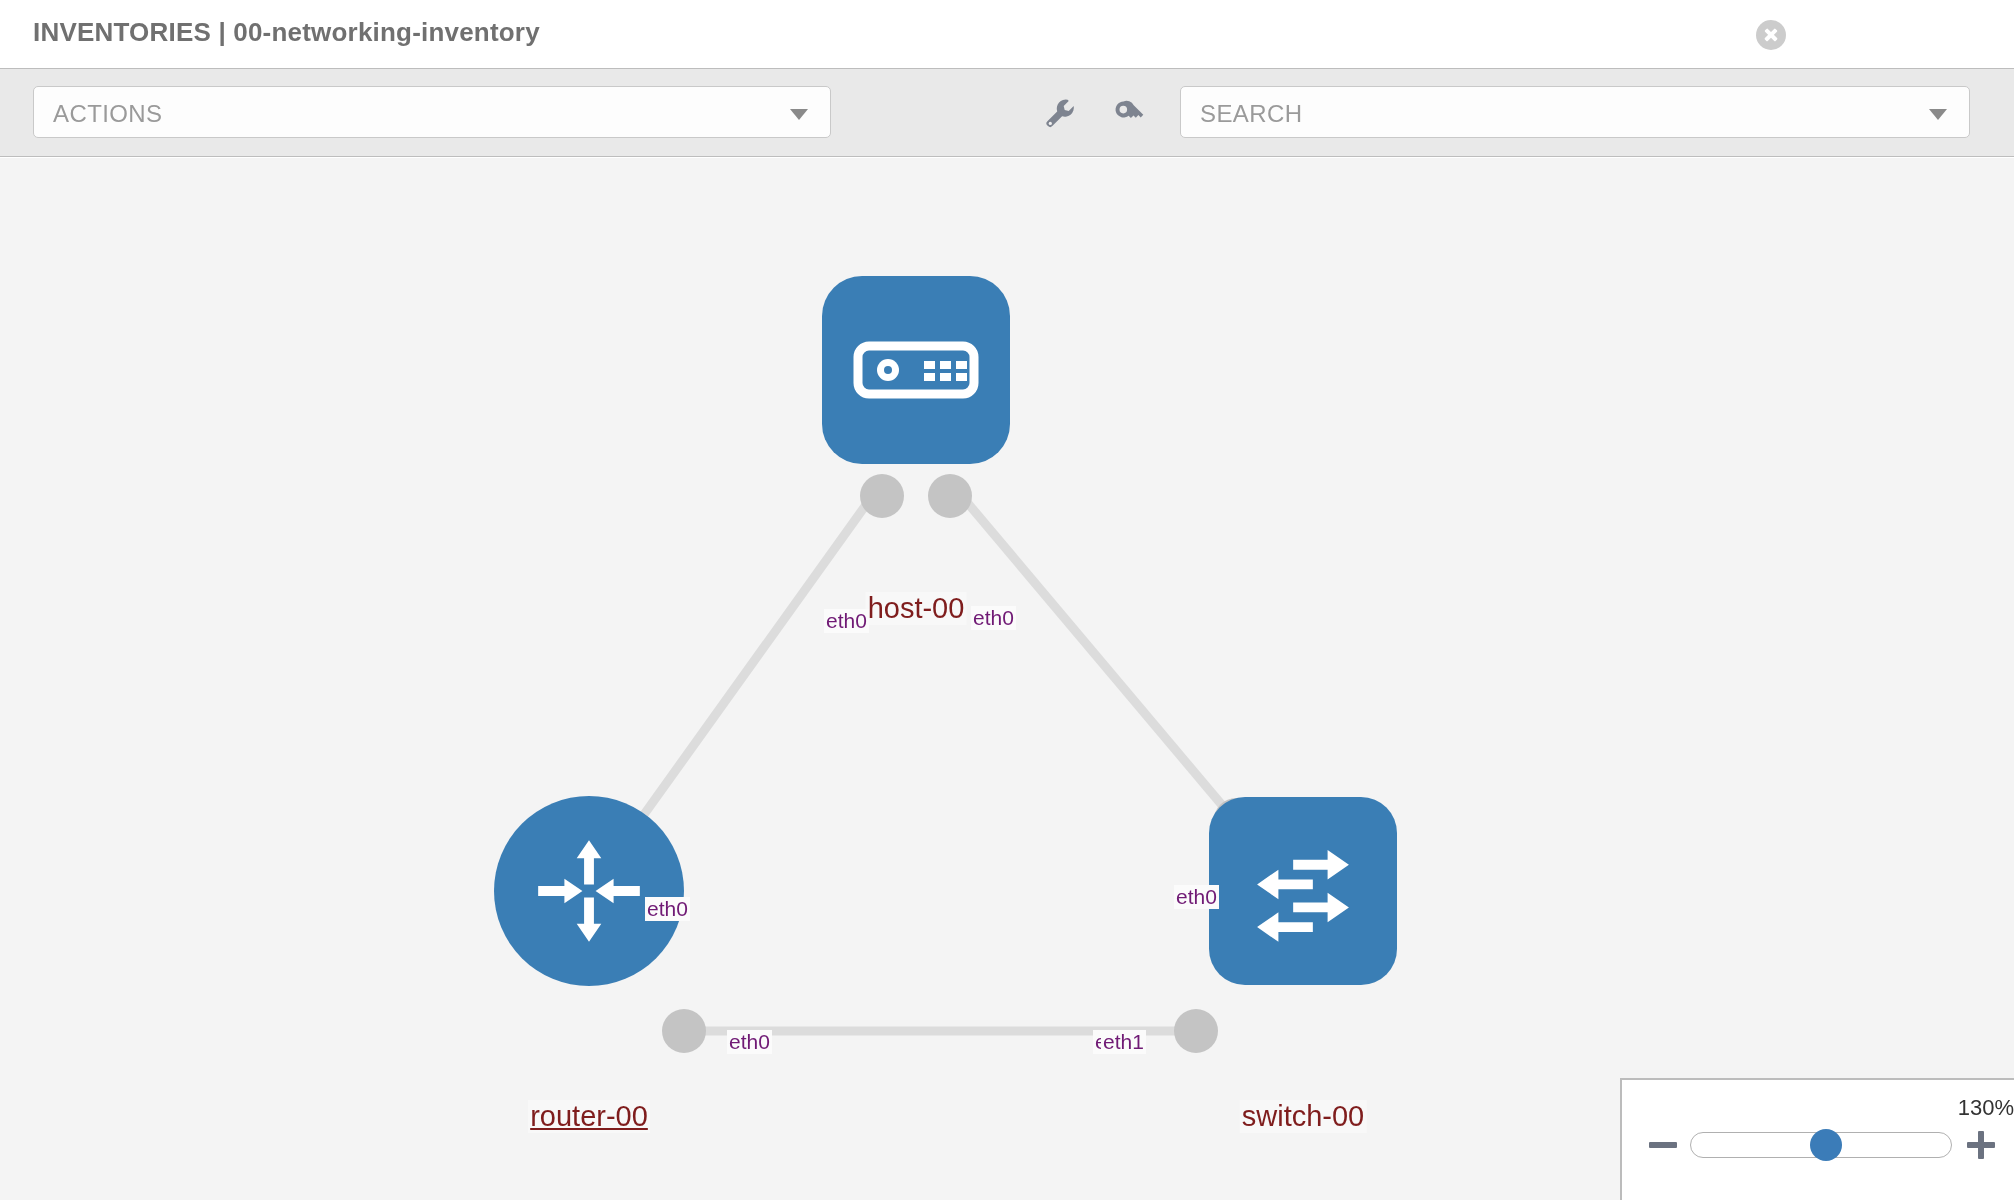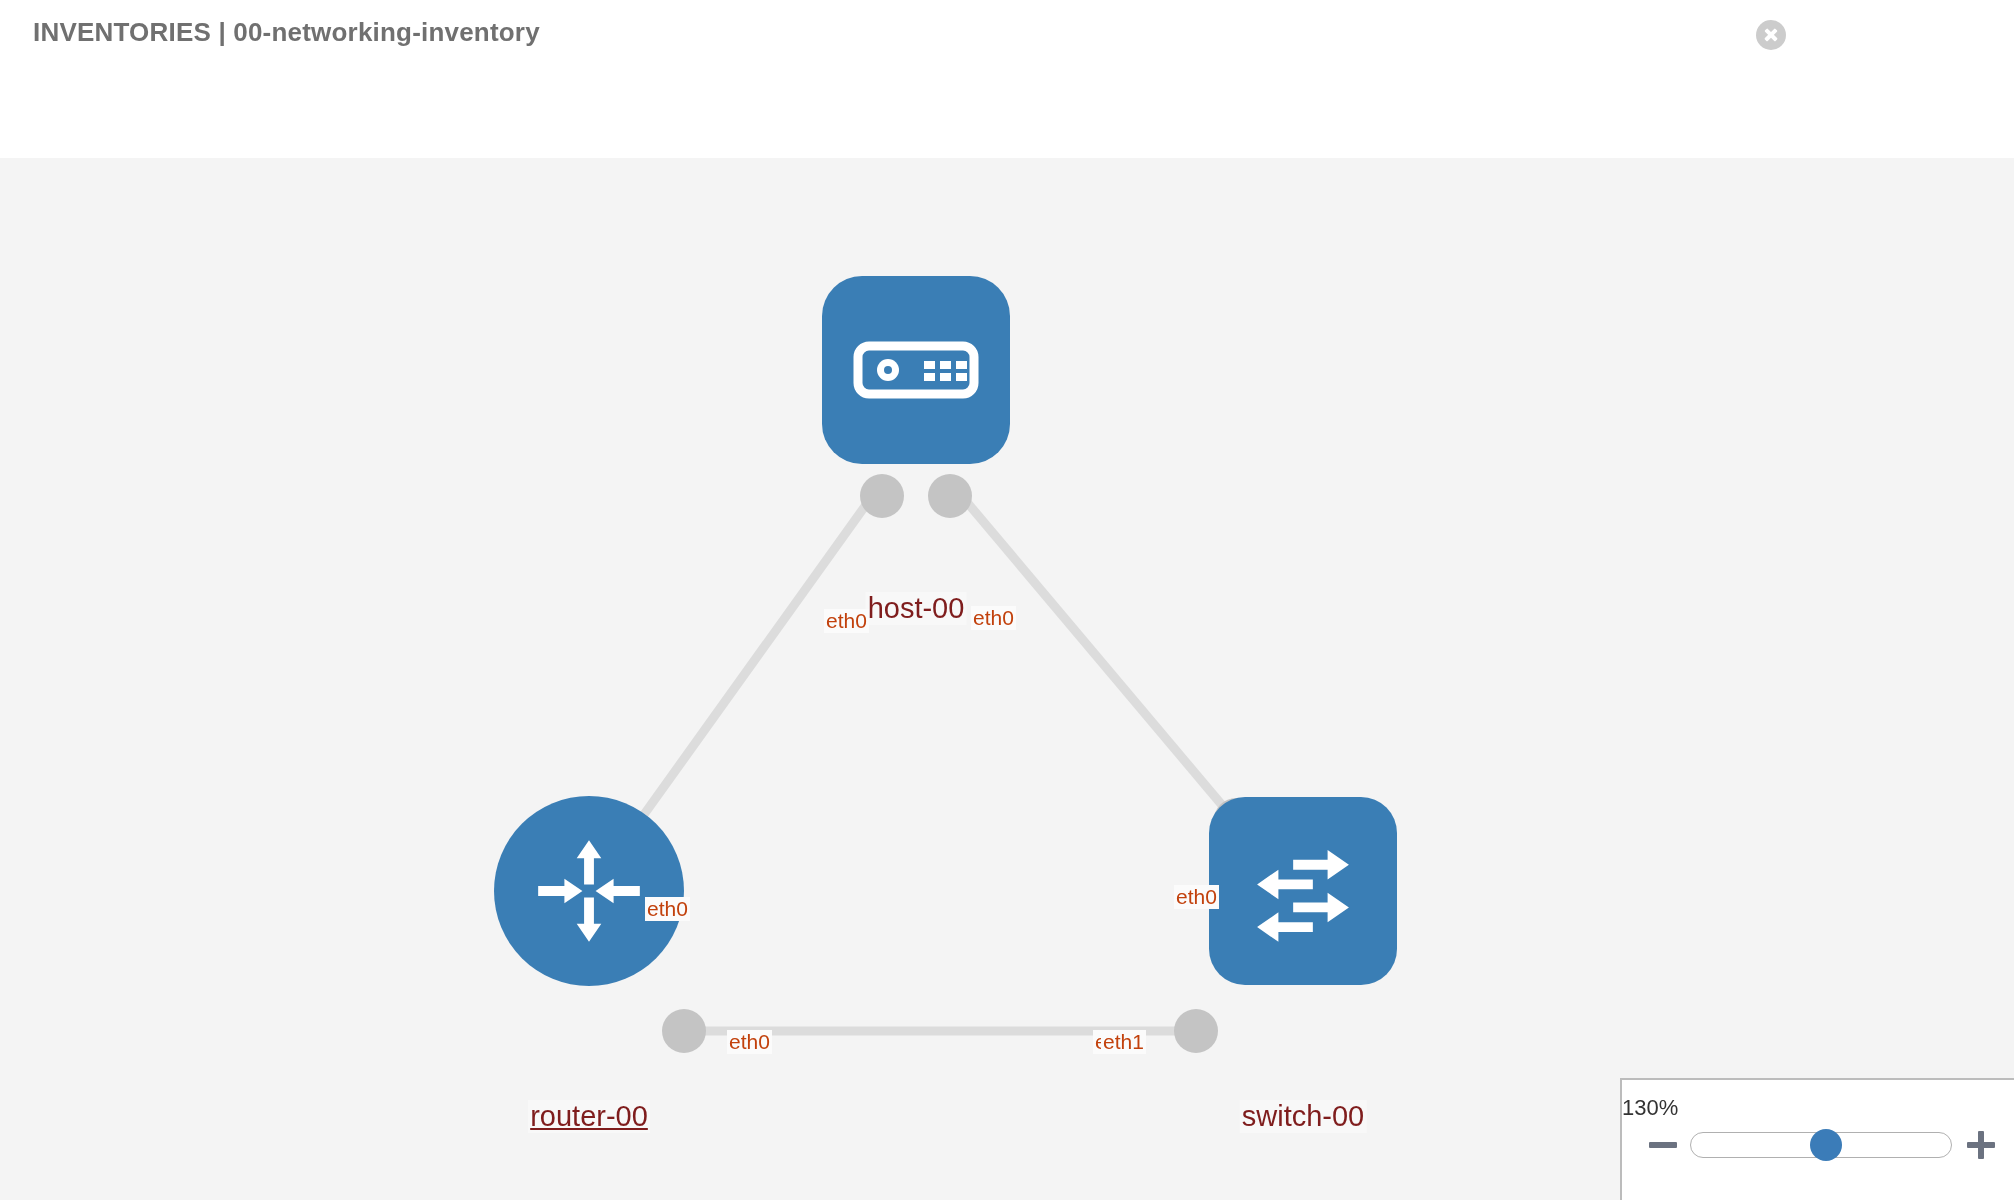--- a/index.html
+++ b/index.html
@@ -161,21 +161,21 @@
     color: #7f1d1d;
     background: #f8f8f8;
     white-space: nowrap;
     transform: translateX(-50%);
     padding: 0 2px;
   }
   
   .iface-label {
     position: absolute;
     font-size: 21px;
-    color: #c2410c;
+    color: #701a75;
     background: #fbfbfb;
     white-space: nowrap;
     padding: 0 2px;
   }
 
   
   .zoom-panel {
     position: absolute;
     left: 1620px;
     top: 1078px;
@@ -183,21 +183,21 @@
     height: 122px;
     background: #ffffff;
     border-top: 2px solid #bcbcbc;
     border-left: 2px solid #bcbcbc;
     box-sizing: border-box;
   }
   .zoom-percent {
     position: absolute;
     left: 0; right: 0;
     top: 15px;
-    text-align: left;
+    text-align: right;
     font-size: 22px;
     color: #333333;
   }
   .zoom-minus, .zoom-plus {
     position: absolute;
     top: 48px;
     width: 34px;
     height: 34px;
     cursor: pointer;
   }
@@ -248,20 +248,45 @@
 </head>
 <body>
 
 <div id="app">
 
   <div class="header">
     <div class="header-title">INVENTORIES | 00-networking-inventory</div>
     <div class="close-btn" title="close"></div>
   </div>
 
+  <div class="toolbar">
+
+    <div class="actions-select">
+      <span class="actions-label">ACTIONS</span>
+      <span class="caret"></span>
+    </div>
+
+    <div class="icon-btn icon-wrench" title="settings">
+      <svg viewBox="0 0 40 40" xmlns="http://www.w3.org/2000/svg">
+        <path d="M27.6 6.8a9 9 0 0 0-10.4 11.6L7.4 28.2a3 3 0 0 0 0 4.3l.6.6a3 3 0 0 0 4.3 0l9.8-9.8A9 9 0 0 0 33.7 13l-5 5-4-1-1-4 5-5a9 9 0 0 0-1.1-1.2z" fill="#7e8490"></path>
+        <circle cx="10.3" cy="30.4" r="1.6" fill="#f0f0f0"></circle>
+      </svg>
+    </div>
+
+    <div class="icon-btn icon-key" title="credentials">
+      <svg viewBox="0 0 40 40" xmlns="http://www.w3.org/2000/svg">
+        <path d="M15.5 8.5a8 8 0 1 0 5.1 14.2l2.3 2.3 2.6-2.6 2.3 2.3 2.6-2.6 2.3 2.3 2.6-2.6-9.6-9.6A8 8 0 0 0 15.5 8.5zm-.2 4.3a3.8 3.8 0 1 1 0 7.6 3.8 3.8 0 0 1 0-7.6z" fill="#7e8490"></path>
+      </svg>
+    </div>
+
+    <div class="search-box">
+      <span class="search-label">SEARCH</span>
+      <span class="caret"></span>
+    </div>
+  </div>
 
   <div class="canvas">
 
     <svg class="canvas-svg" viewBox="0 0 2014 1042" xmlns="http://www.w3.org/2000/svg">
 
       <defs>
 
         <g id="router-glyph">
 
           <path d="M0,-62 L15,-40 L6,-40 L6,-8 L-6,-8 L-6,-40 L-15,-40 Z" fill="#ffffff"></path>

